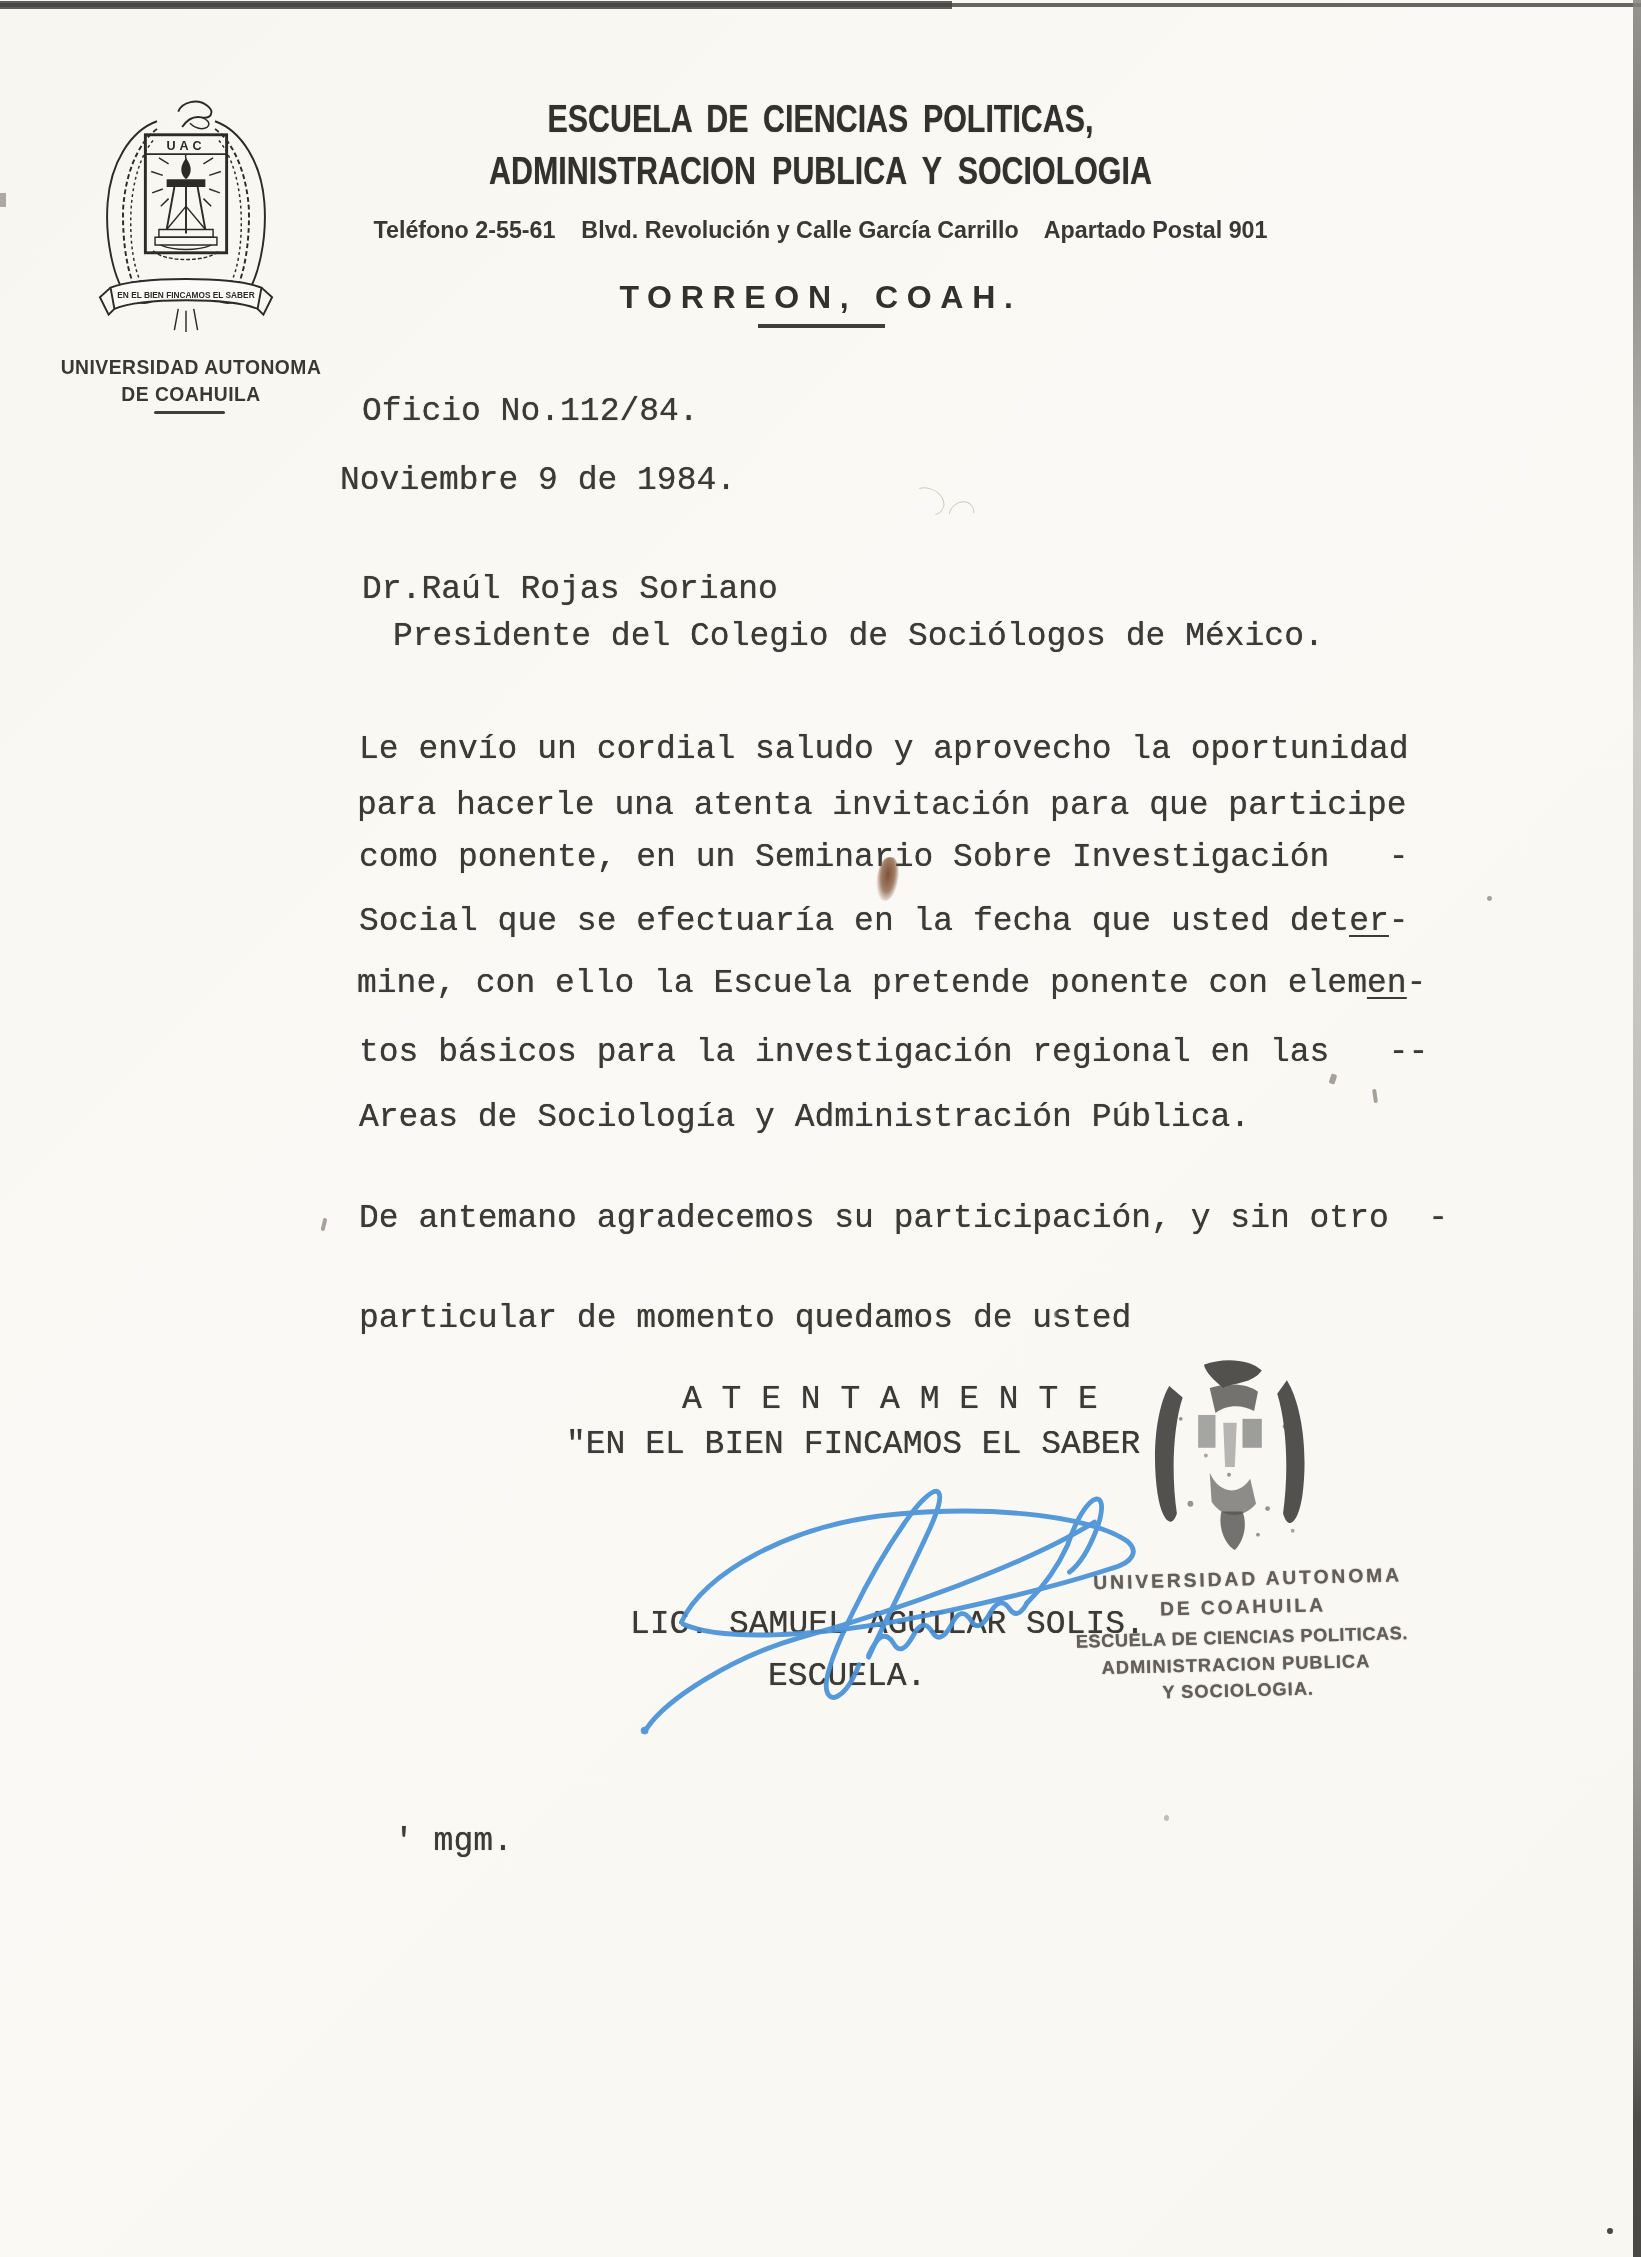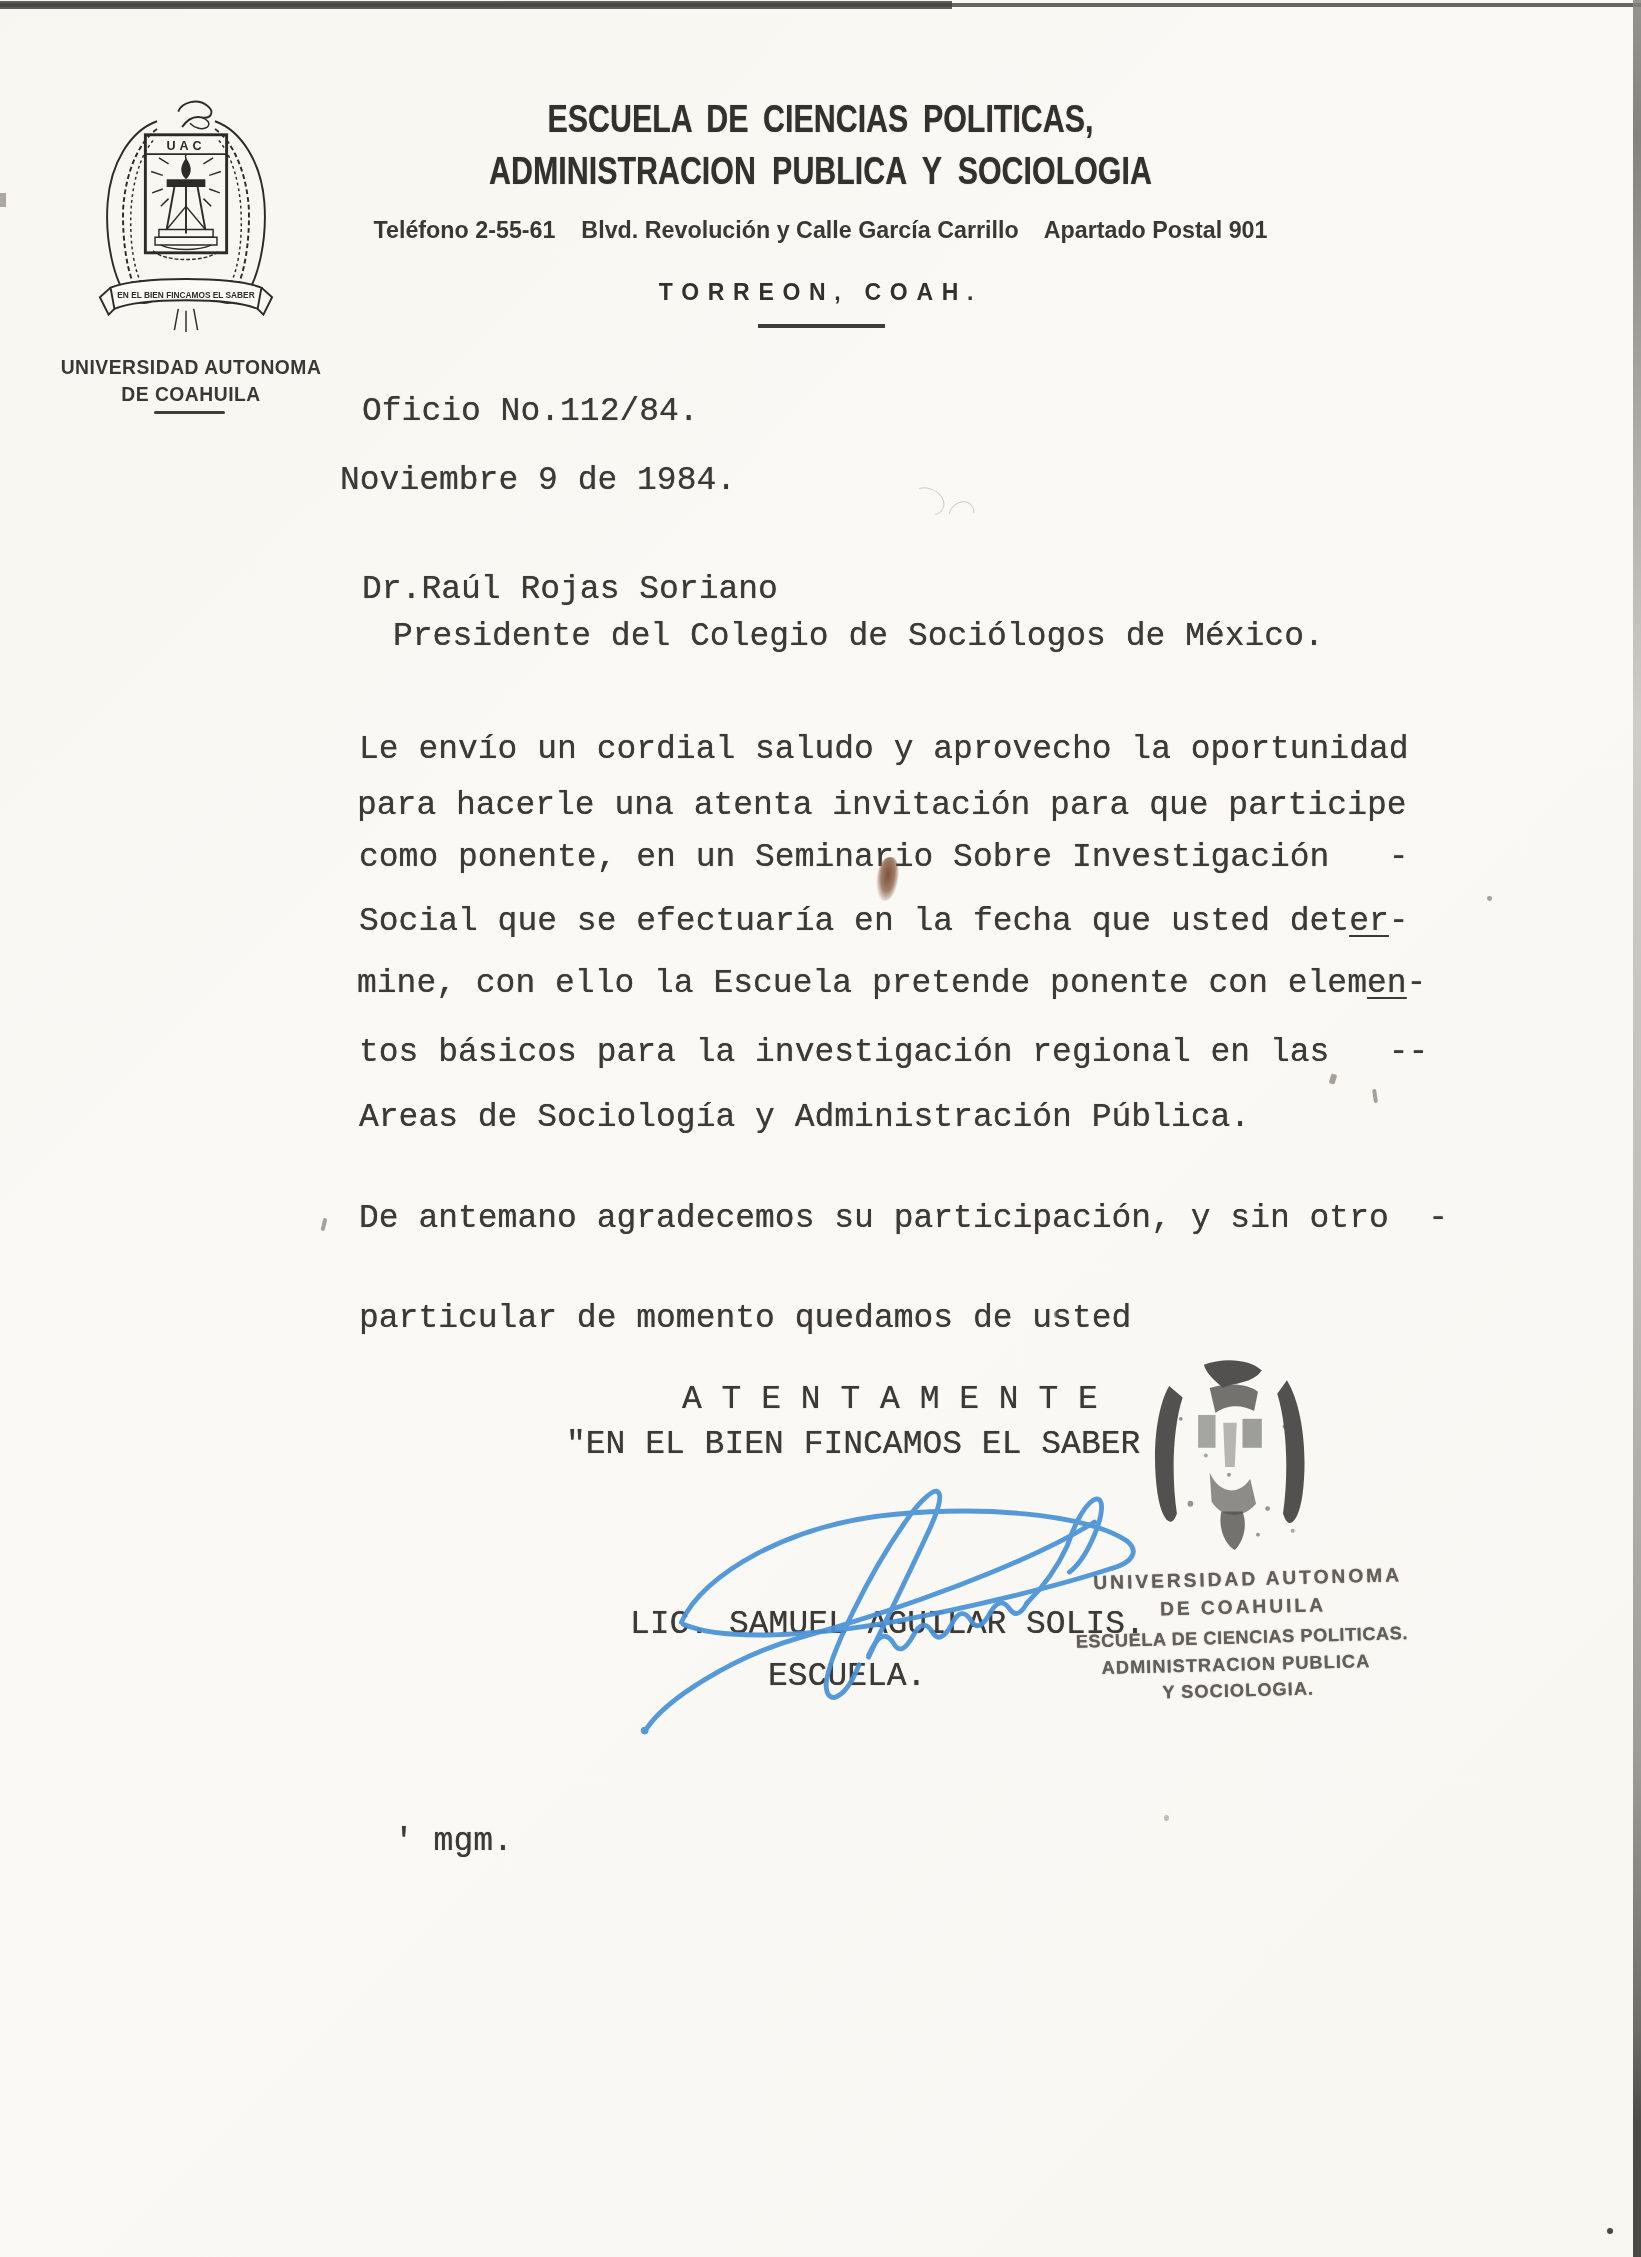--- a/index.html
+++ b/index.html
@@ -19,21 +19,21 @@
     font-size:38px;letter-spacing:0;white-space:pre;
     transform:scaleX(.80);text-shadow:0 0 1px rgba(50,48,45,.6);
   }
   .contact{
     position:absolute;left:0;top:216px;width:100%;text-align:center;
     font-family:"Liberation Sans",sans-serif;font-weight:700;font-size:24px;
     color:#3a3835;white-space:pre;transform:scaleX(.97);
   }
   .city{
     position:absolute;left:0;top:279px;width:100%;text-align:center;
-    font-family:"Liberation Sans",sans-serif;font-weight:700;font-size:23px;
+    font-family:"Liberation Sans",sans-serif;font-weight:700;font-size:32px;
     letter-spacing:8.7px;color:#33312e;white-space:pre;
   }
   .bar{position:absolute;background:#403e3a;}
   .seal-caption{
     position:absolute;left:56px;width:270px;text-align:center;
     font-family:"Liberation Sans",sans-serif;font-weight:700;font-size:19.3px;
     letter-spacing:0.5px;color:#3a3835;white-space:pre;
   }
   .stampbox{position:absolute;left:1074px;top:1562px;width:367px;height:164px;transform:rotate(-1.5deg);}
   .stamp-line{

